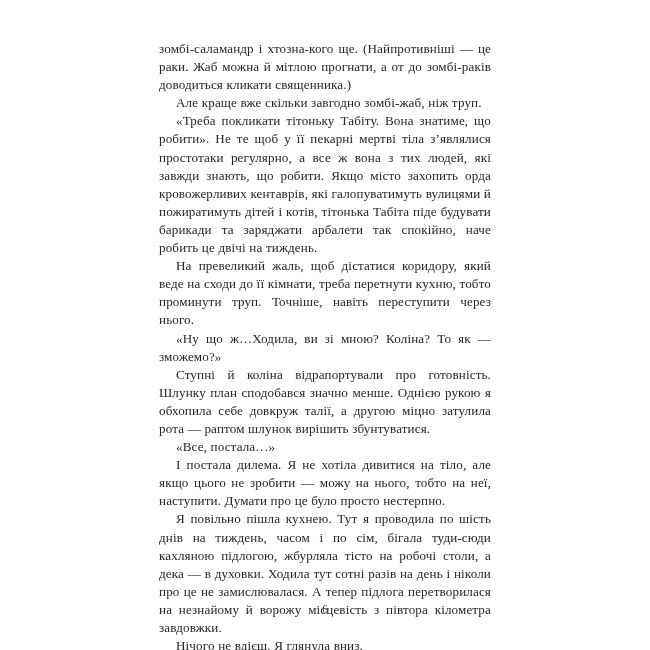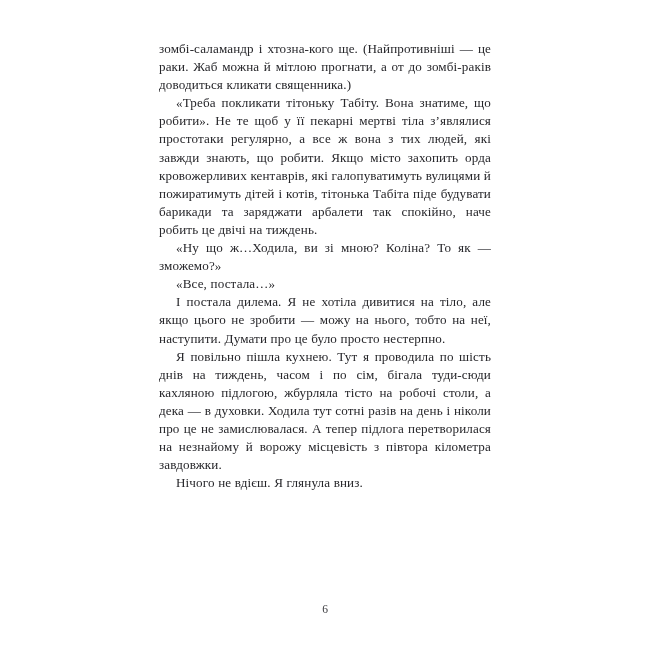--- a/index.html
+++ b/index.html
@@ -51,22 +51,25 @@
     font-family: "Liberation Serif", "DejaVu Serif", serif;
   }
 </style>
 </head>
 <body>
 
 <div class="page">
 
   <div class="text-block">
     <p class="para cont">зомбі-саламандр і хтозна-кого ще. (Найпротивніші — це раки. Жаб можна й мітлою прогнати, а от до зомбі-раків доводиться кликати священника.)</p>
+    <p class="para indent">Але краще вже скільки завгодно зомбі-жаб, ніж труп.</p>
     <p class="para indent">«Треба покликати тітоньку Табіту. Вона знатиме, що робити». Не те щоб у її пекарні мертві тіла з’являлися простотаки регулярно, а все ж вона з тих людей, які завжди знають, що робити. Якщо місто захопить орда кровожерливих кентаврів, які галопуватимуть вулицями й пожиратимуть дітей і котів, тітонька Табіта піде будувати барикади та заряджати арбалети так спокійно, наче робить це двічі на тиждень.</p>
+    <p class="para indent">На превеликий жаль, щоб дістатися коридору, який веде на сходи до її кімнати, треба перетнути кухню, тобто проминути труп. Точніше, навіть переступити через нього.</p>
     <p class="para indent">«Ну що ж…Ходила, ви зі мною? Коліна? То як — зможемо?»</p>
+    <p class="para indent">Ступні й коліна відрапортували про готовність. Шлунку план сподобався значно менше. Однією рукою я обхопила себе довкруж талії, а другою міцно затулила рота — раптом шлунок вирішить збунтуватися.</p>
     <p class="para indent">«Все, постала…»</p>
     <p class="para indent">І постала дилема. Я не хотіла дивитися на тіло, але якщо цього не зробити — можу на нього, тобто на неї, наступити. Думати про це було просто нестерпно.</p>
     <p class="para indent">Я повільно пішла кухнею. Тут я проводила по шість днів на тиждень, часом і по сім, бігала туди-сюди кахляною підлогою, жбурляла тісто на робочі столи, а дека — в духовки. Ходила тут сотні разів на день і ніколи про це не замислювалася. А тепер підлога перетворилася на незнайому й ворожу місцевість з півтора кілометра завдовжки.</p>
     <p class="para indent">Нічого не вдієш. Я глянула вниз.</p>
 
   </div>
 
   <div class="page-number">6</div>
 
 </div>

